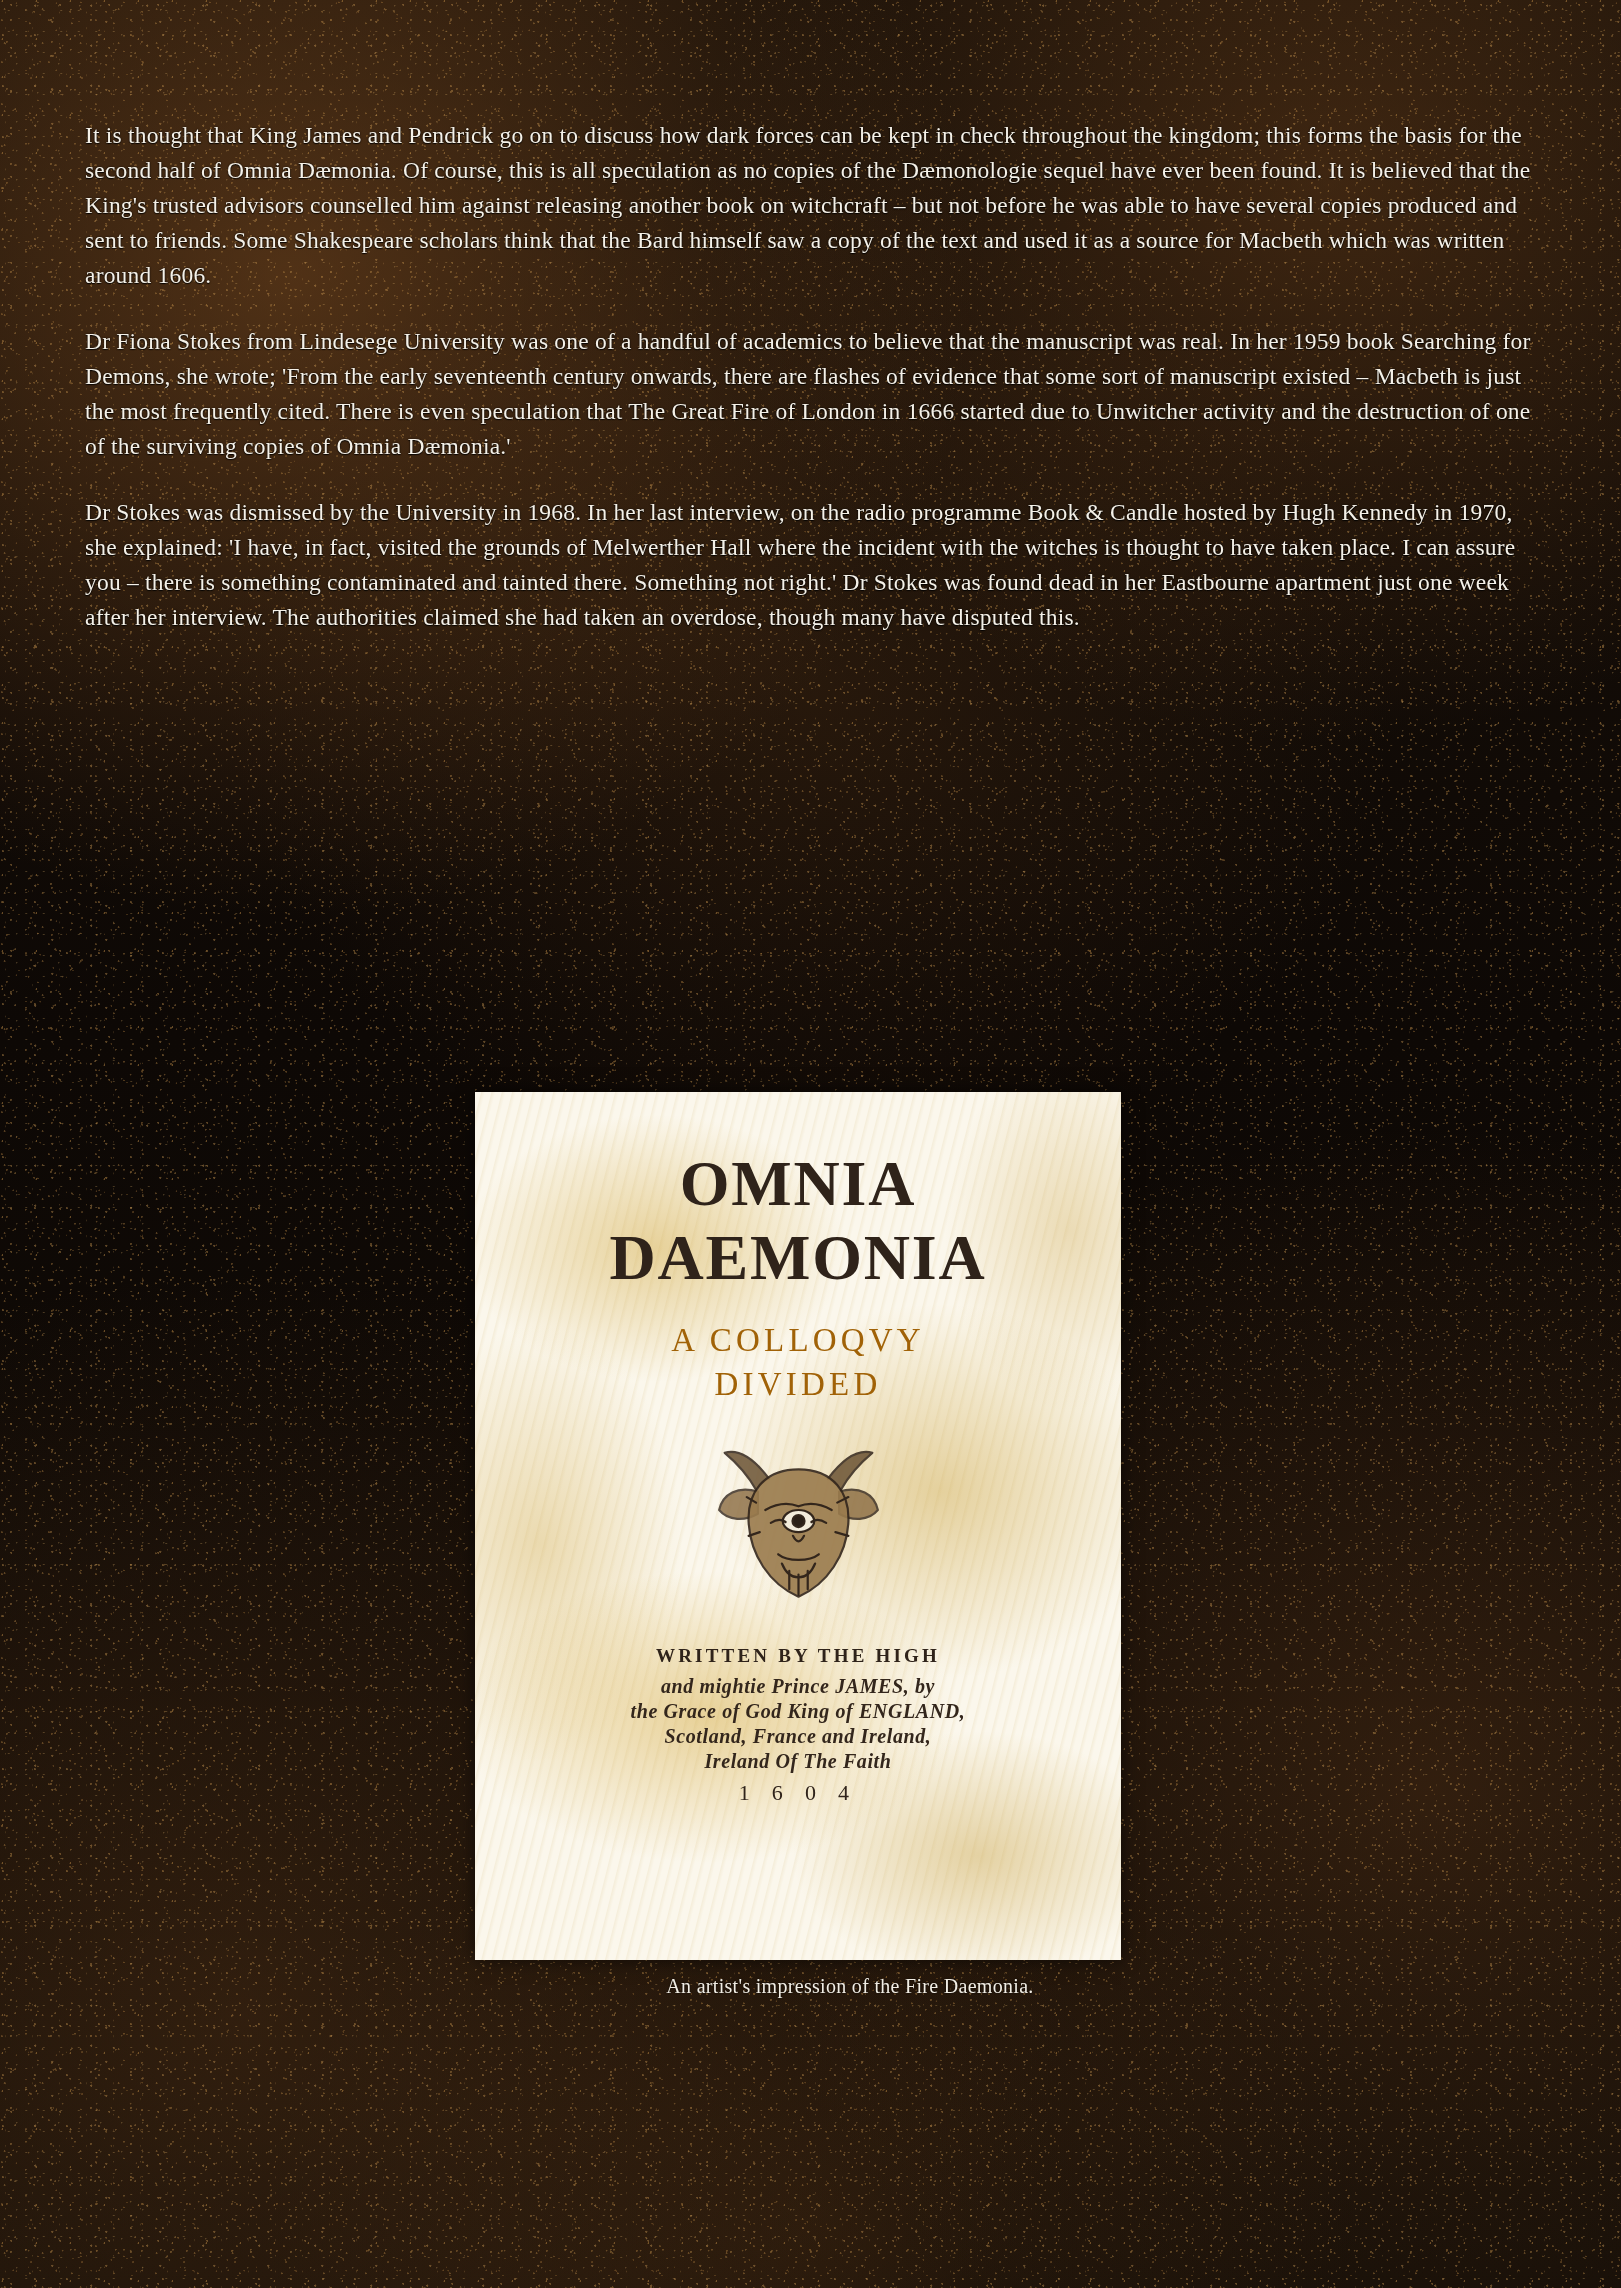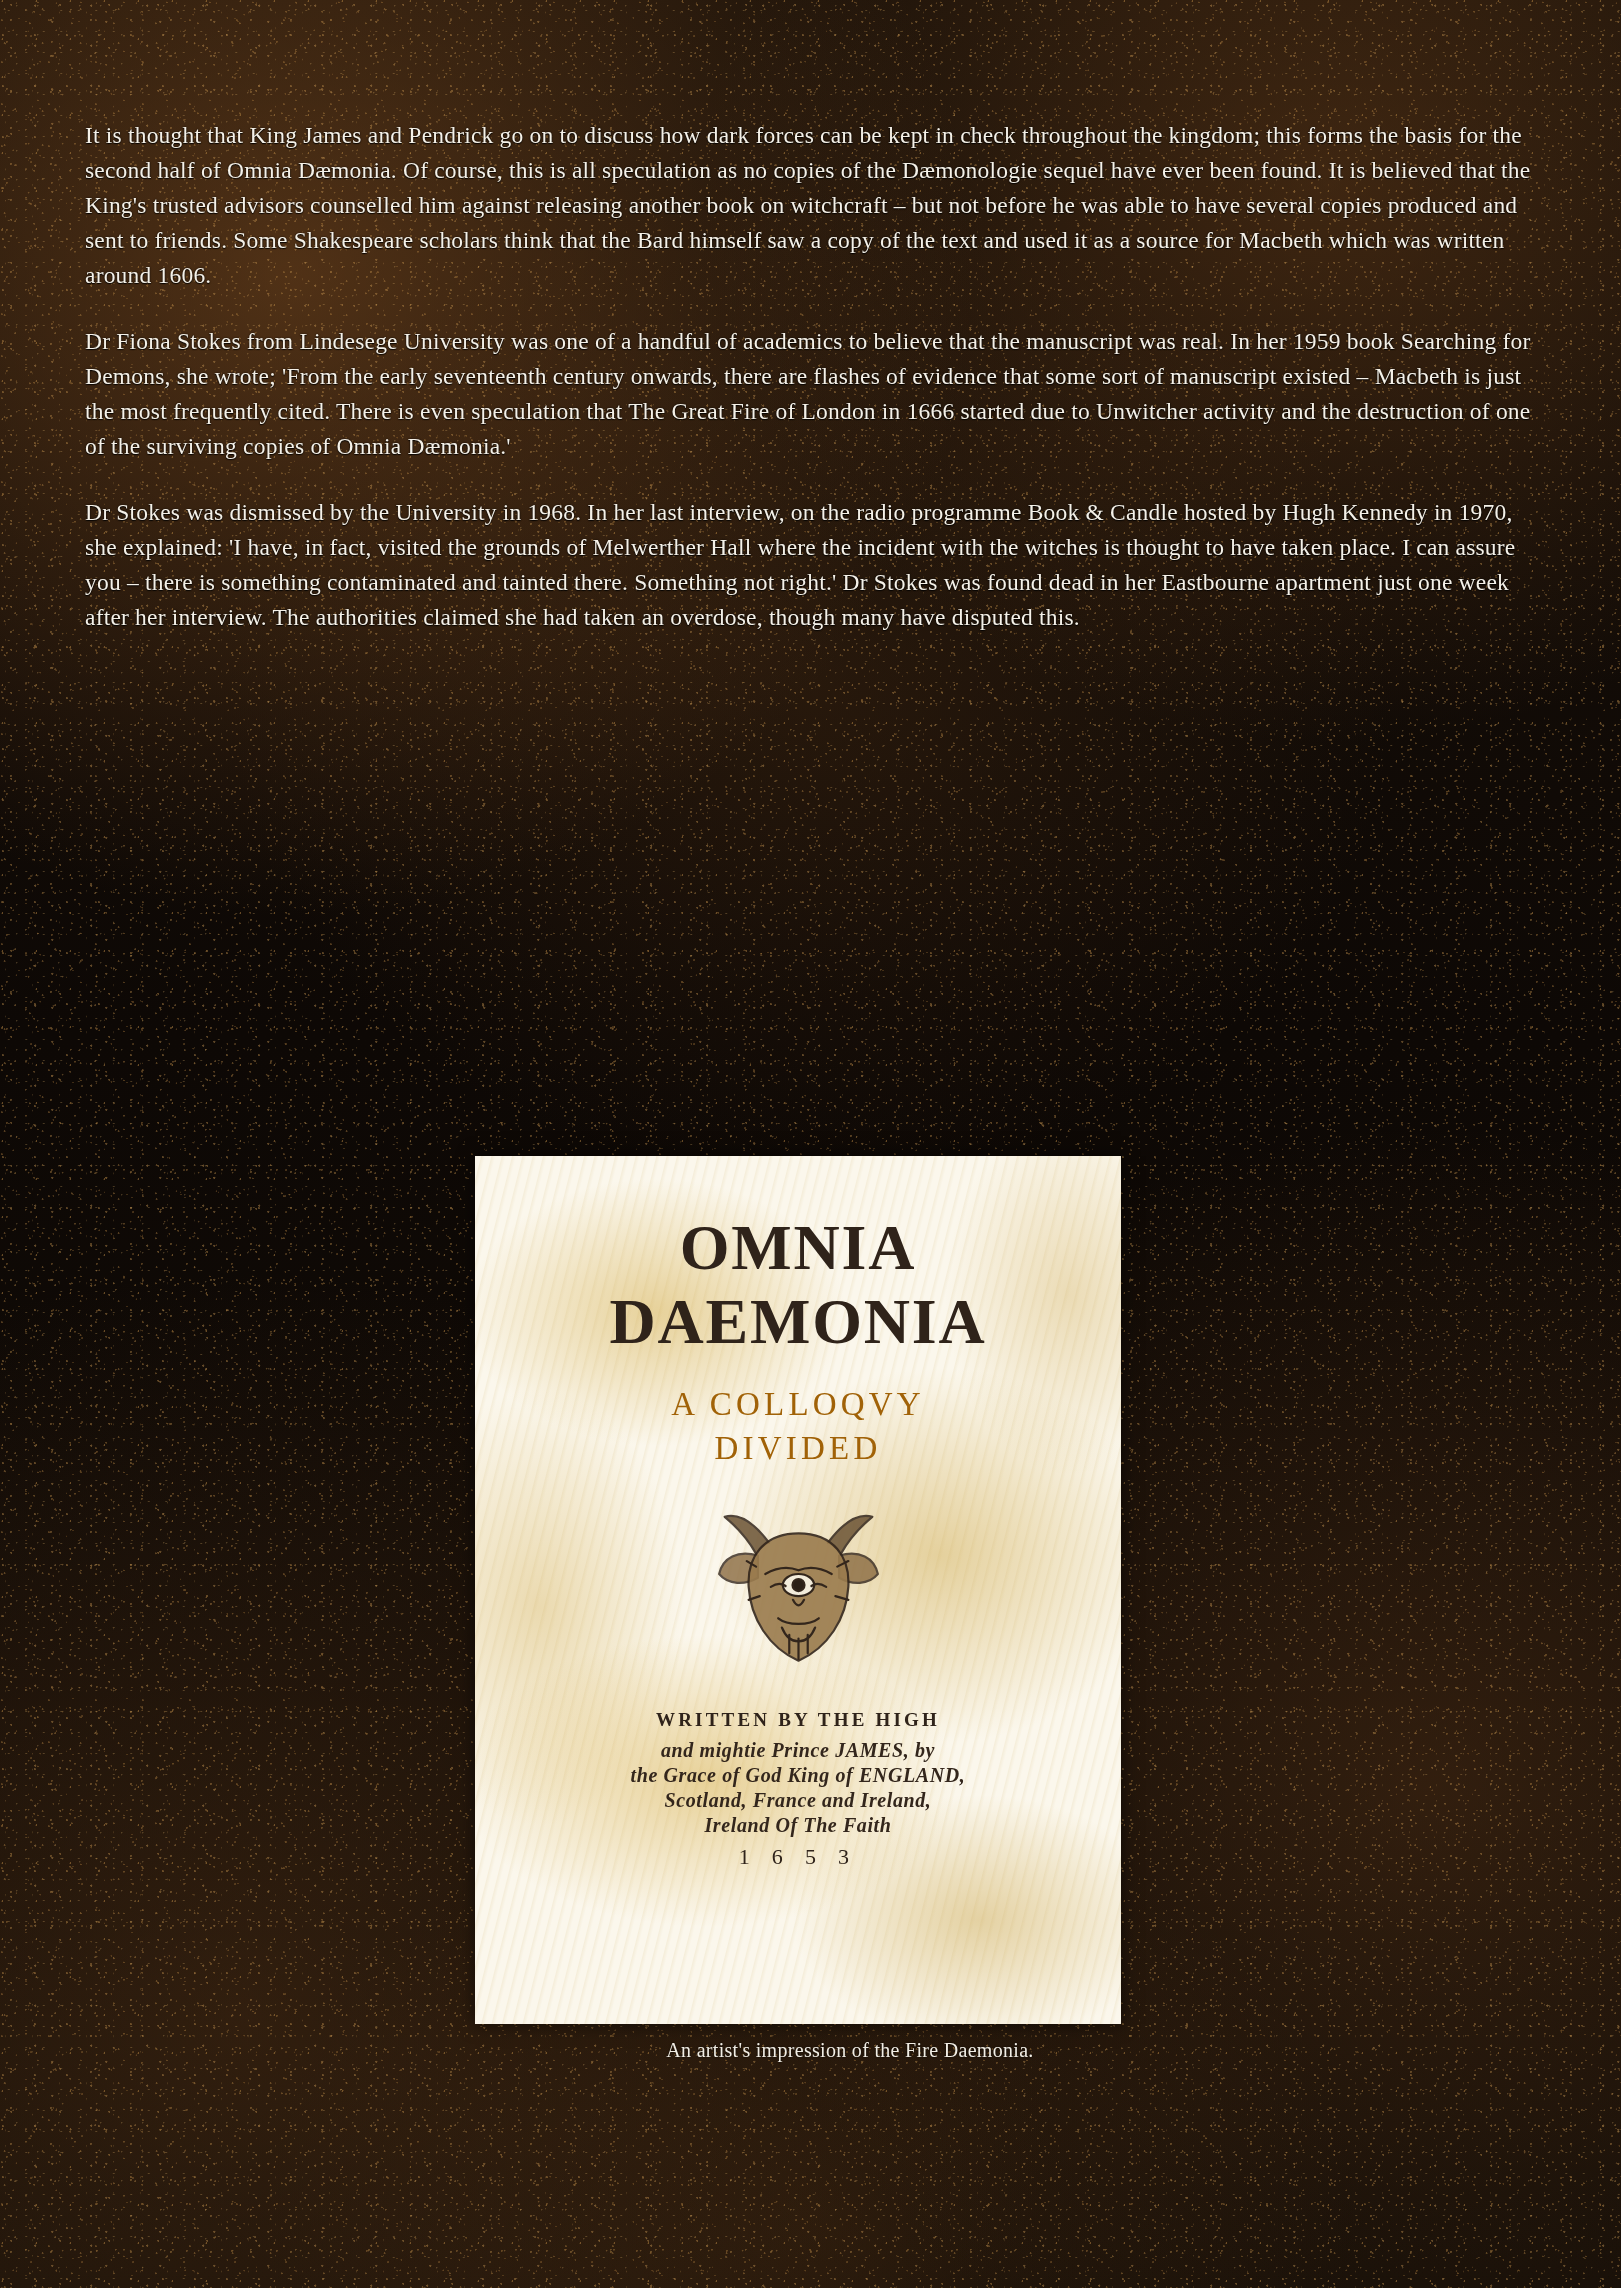--- a/index.html
+++ b/index.html
@@ -92,21 +92,21 @@
     line-height: 35px;
     letter-spacing: 0.2px;
     text-align: left;
     color: #f5f1e8;
     text-shadow: 0 0 1.8px rgba(0,0,0,0.9), 0 0.9px 0.9px rgba(0,0,0,0.8);
   }
 
   .figure {
     position: absolute;
     left: 475px;
-    top: 1156px;
+    top: 1092px;
     width: 750px;
   }
   .book-cover {
     position: relative;
     width: 646px;
     height: 868px;
     background-color: #fbf7ec;
     overflow: hidden;
     box-shadow: 0 0 16.6px rgba(0,0,0,0.6);
   }
@@ -256,21 +256,21 @@
               </g>
             </svg>
           </div>
 
           <div class="cv-written">WRITTEN BY THE HIGH</div>
           <div class="cv-italics">and mightie Prince JAMES, by</div>
           <div class="cv-italics" style="margin-top:0;">the Grace of God King of ENGLAND,</div>
           <div class="cv-italics" style="margin-top:0;">Scotland, France and Ireland,</div>
           <div class="cv-italics" style="margin-top:0;">Ireland Of The Faith</div>
 
-          <div class="cv-year">1 6 5 3</div>
+          <div class="cv-year">1 6 0 4</div>
         </div>
       </div>
       <div class="caption">An artist's impression of the Fire Daemonia.</div>
     </div>
 
   </div>
 </div>
 
 
 </body></html>

